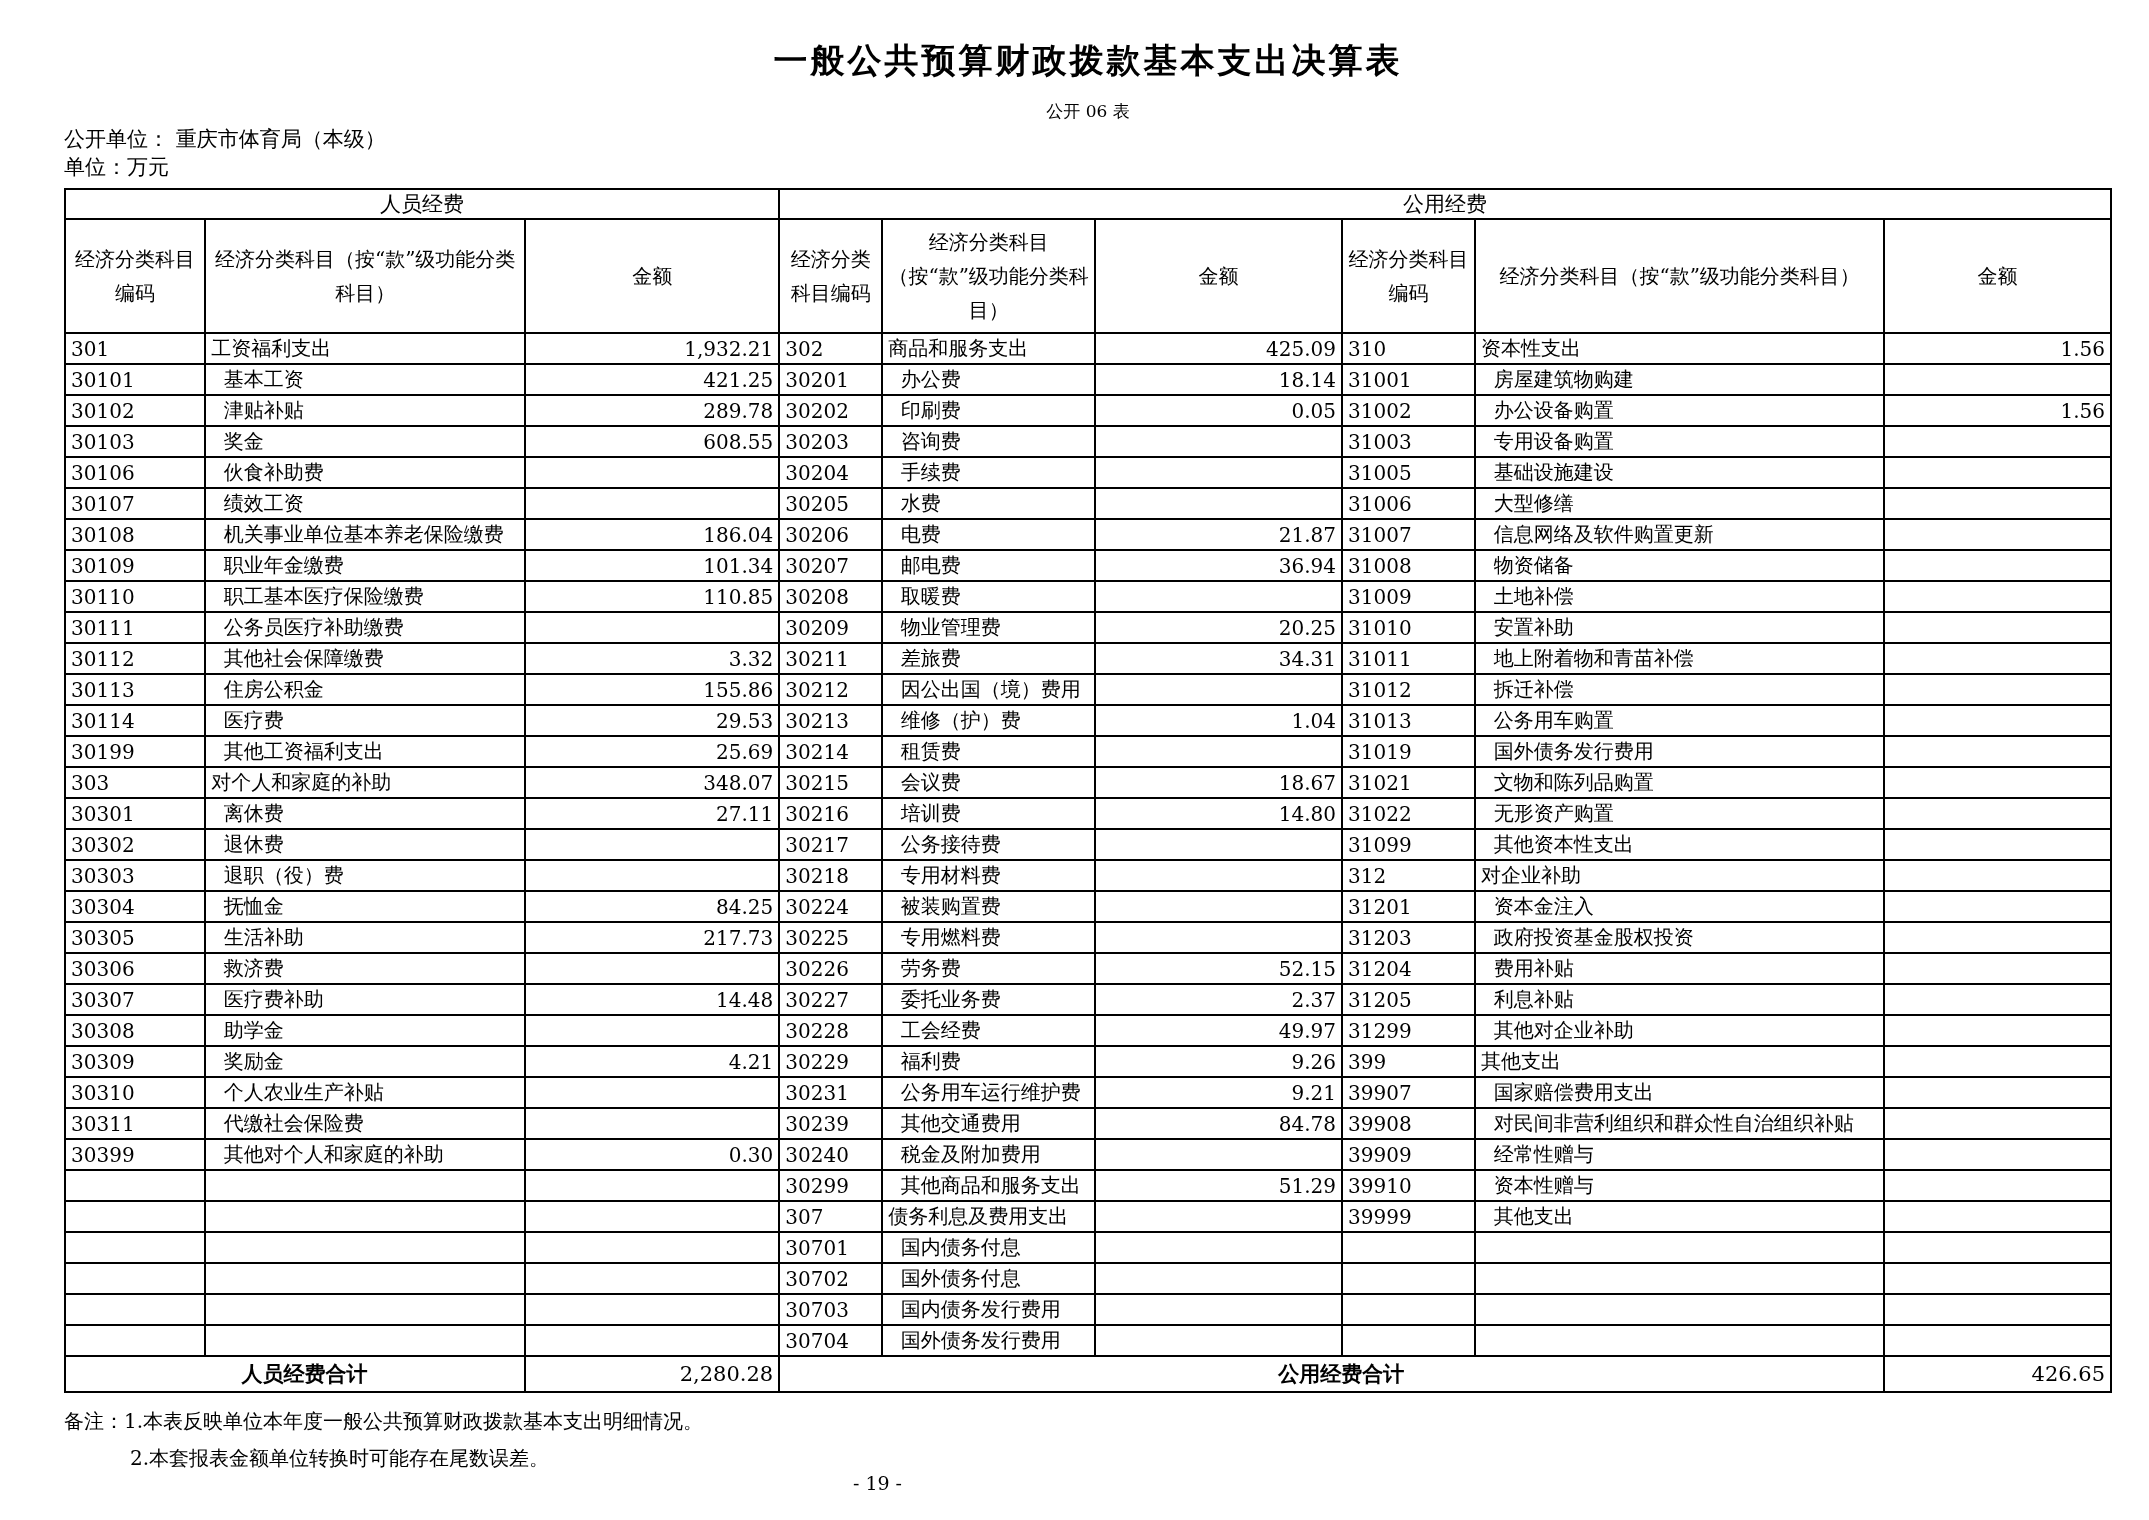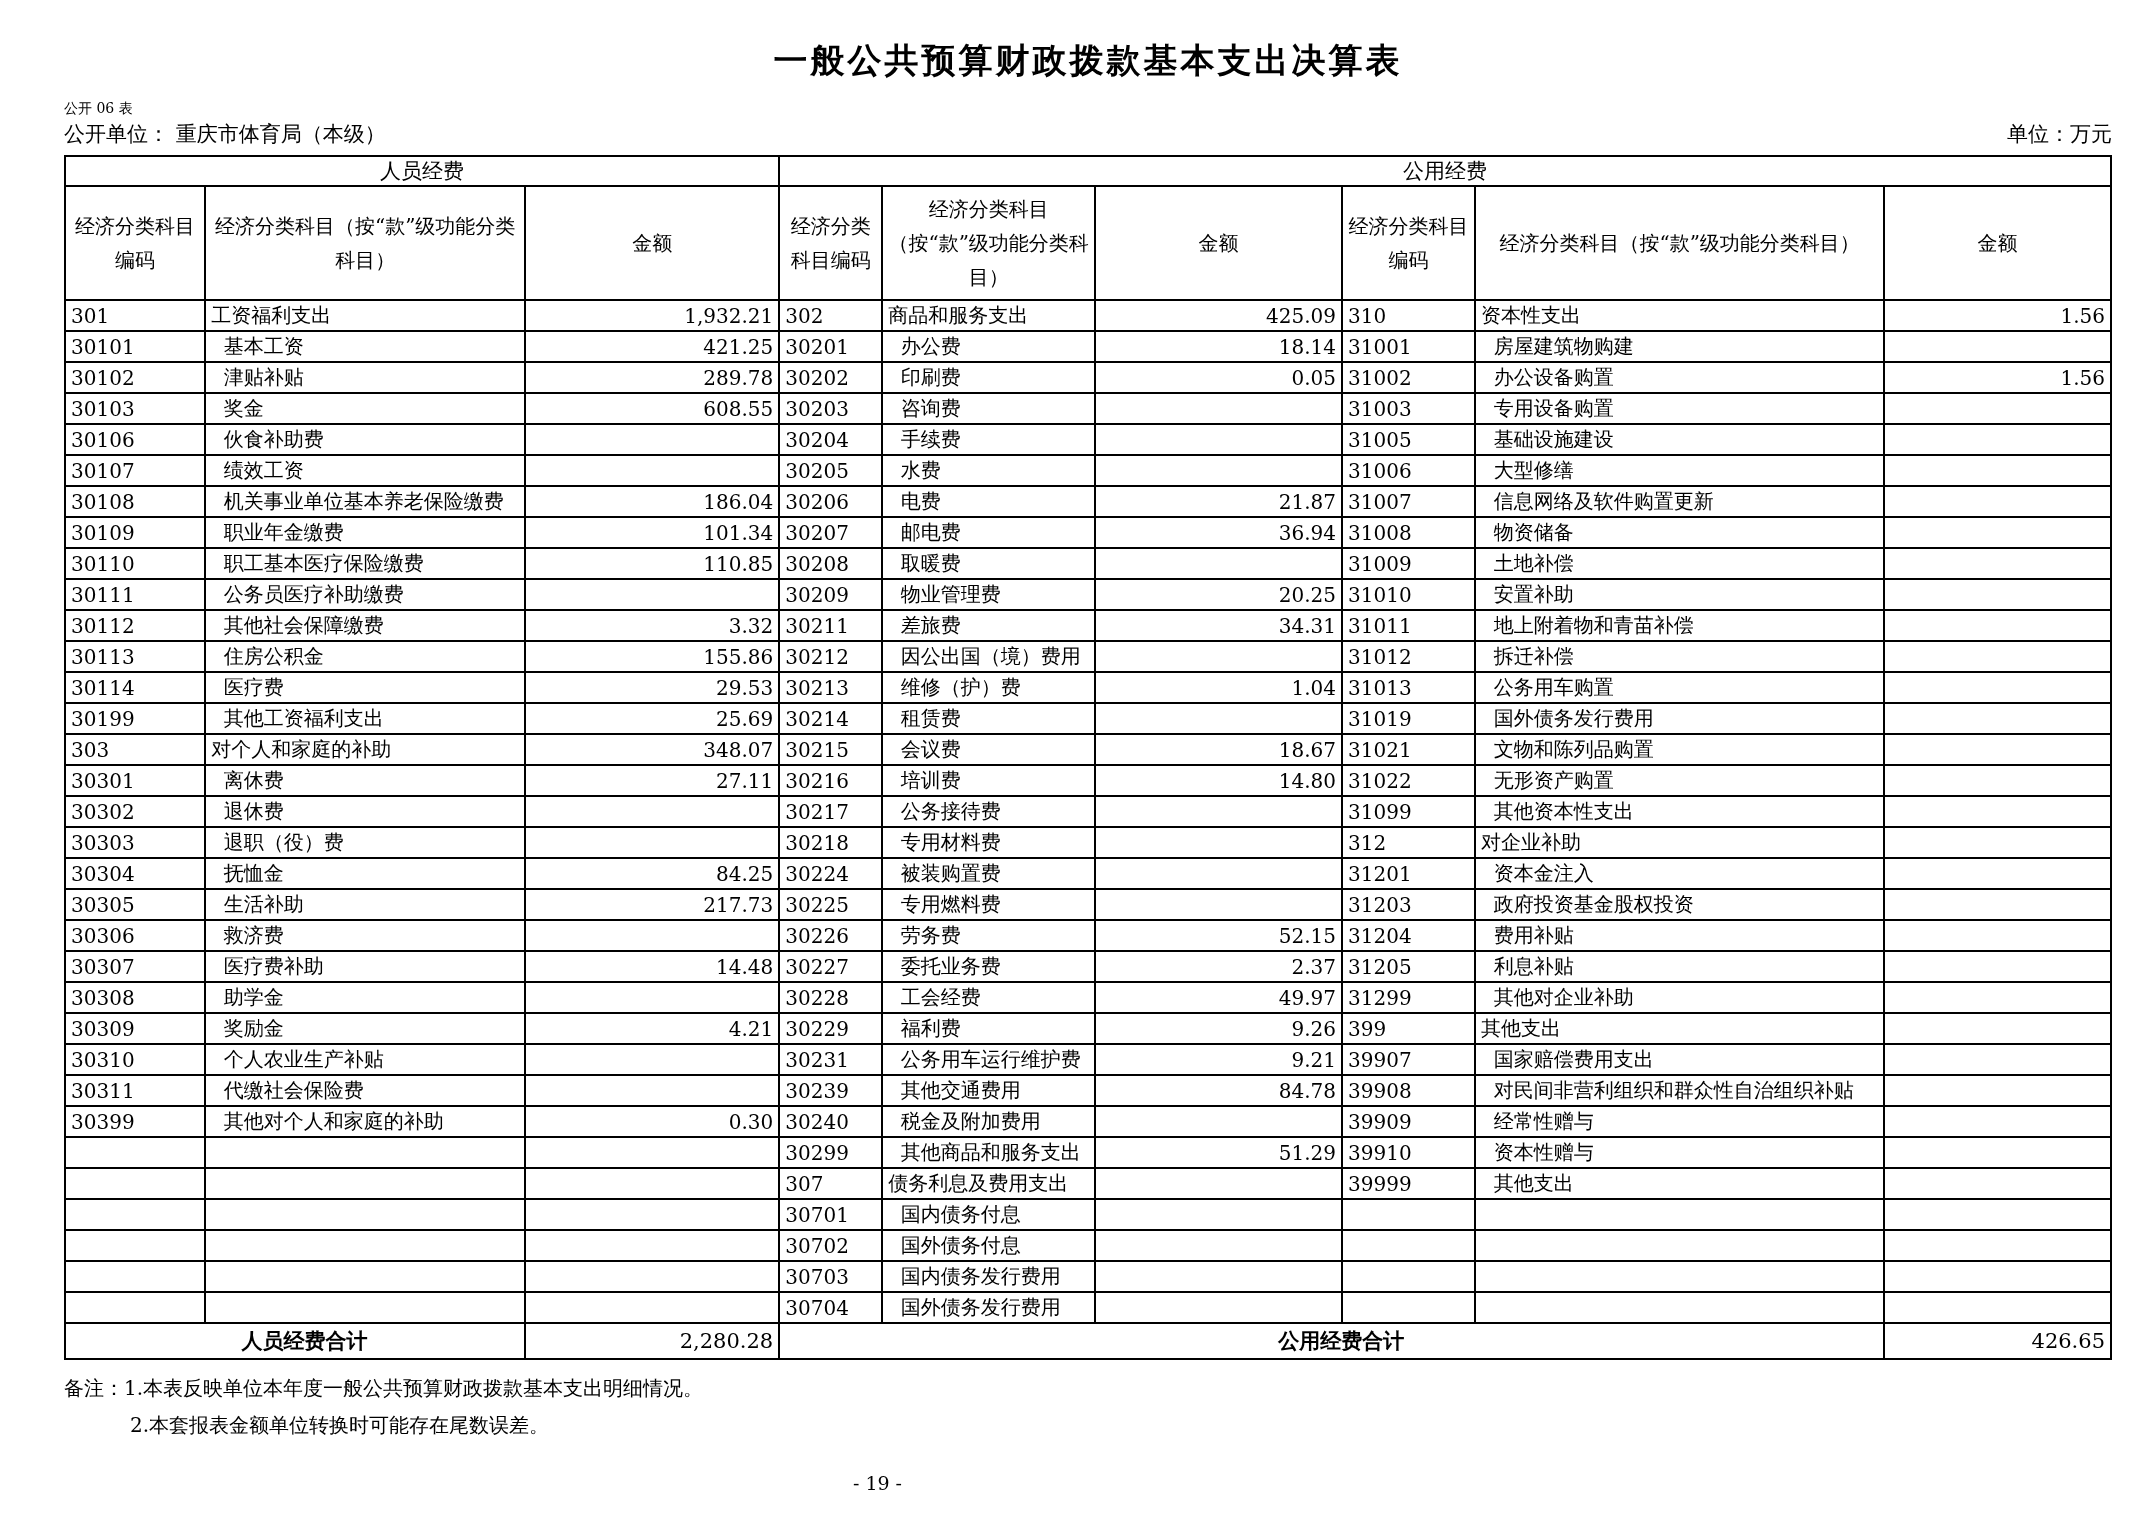--- a/index.html
+++ b/index.html
@@ -7,24 +7,24 @@
     width:2149px; height:1520px;
     background:#ffffff; color:#000;
     font-family:"DejaVu Serif","Liberation Serif",serif;
     position:relative;
   }
   .sheet { position:absolute; left:64px; top:0; width:2048px; }
   .title {
     text-align:center; font-size:34px; font-weight:bold;
     margin-top:38px; letter-spacing:3px;
   }
-  .form-no { text-align:left; font-size:14px; margin-top:16px; }
+  .form-no { text-align:center; font-size:17px; margin-top:16px; }
   .meta-row {
-    display:flex; justify-content:space-between;
-    font-size:21px; margin-top:2px;
+    display:flex; 
+    font-size:21px; margin-top:2px;flex-direction:column;
   }
   table { border-collapse:collapse; table-layout:fixed; width:100%; margin-top:7px; }
   th, td {
     border:2px solid #000; font-weight:normal;
     font-size:20px; padding:0 5px; overflow:hidden;
   }
   .band th { height:28px; font-size:21px; text-align:center;border-radius:15px; }
   .head th { height:112px; text-align:center; line-height:1.7; }
   tbody td { height:29px; }
   td.code { text-align:left; }

